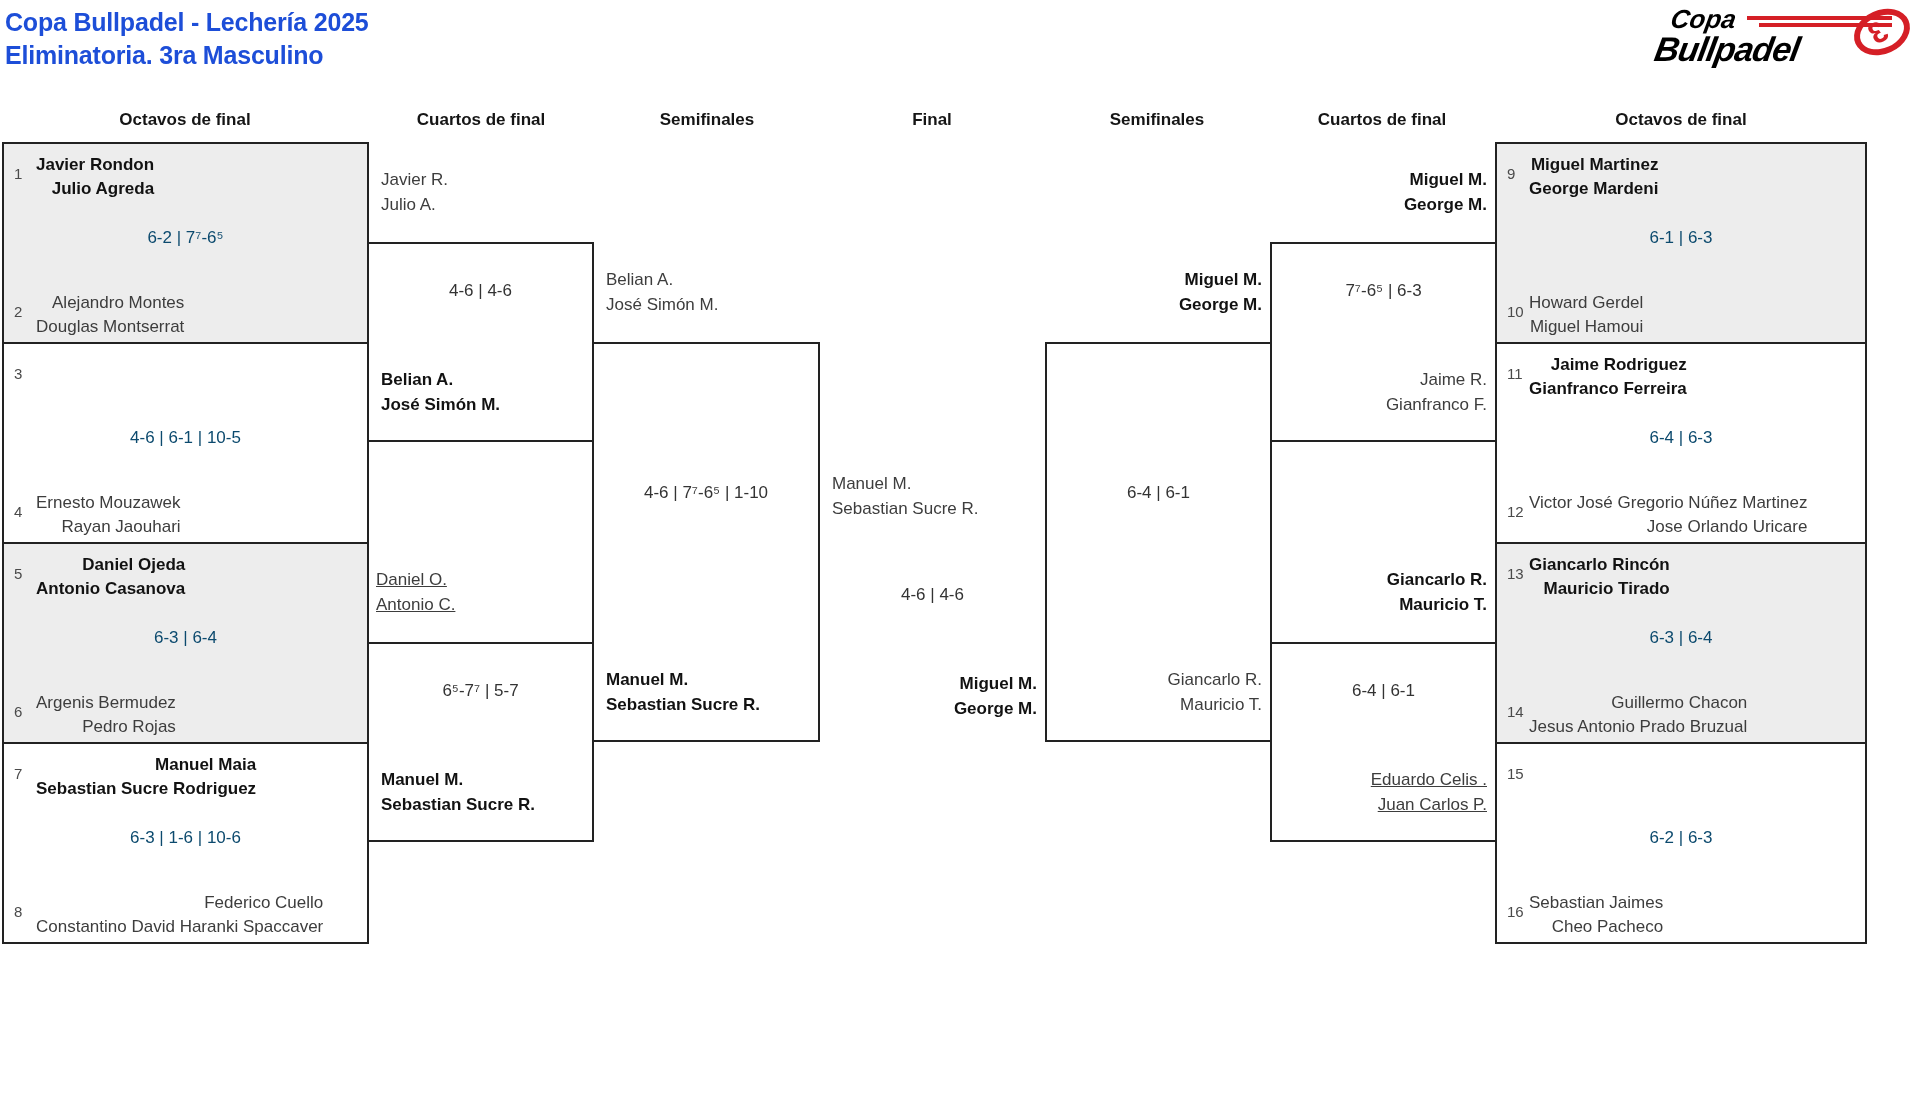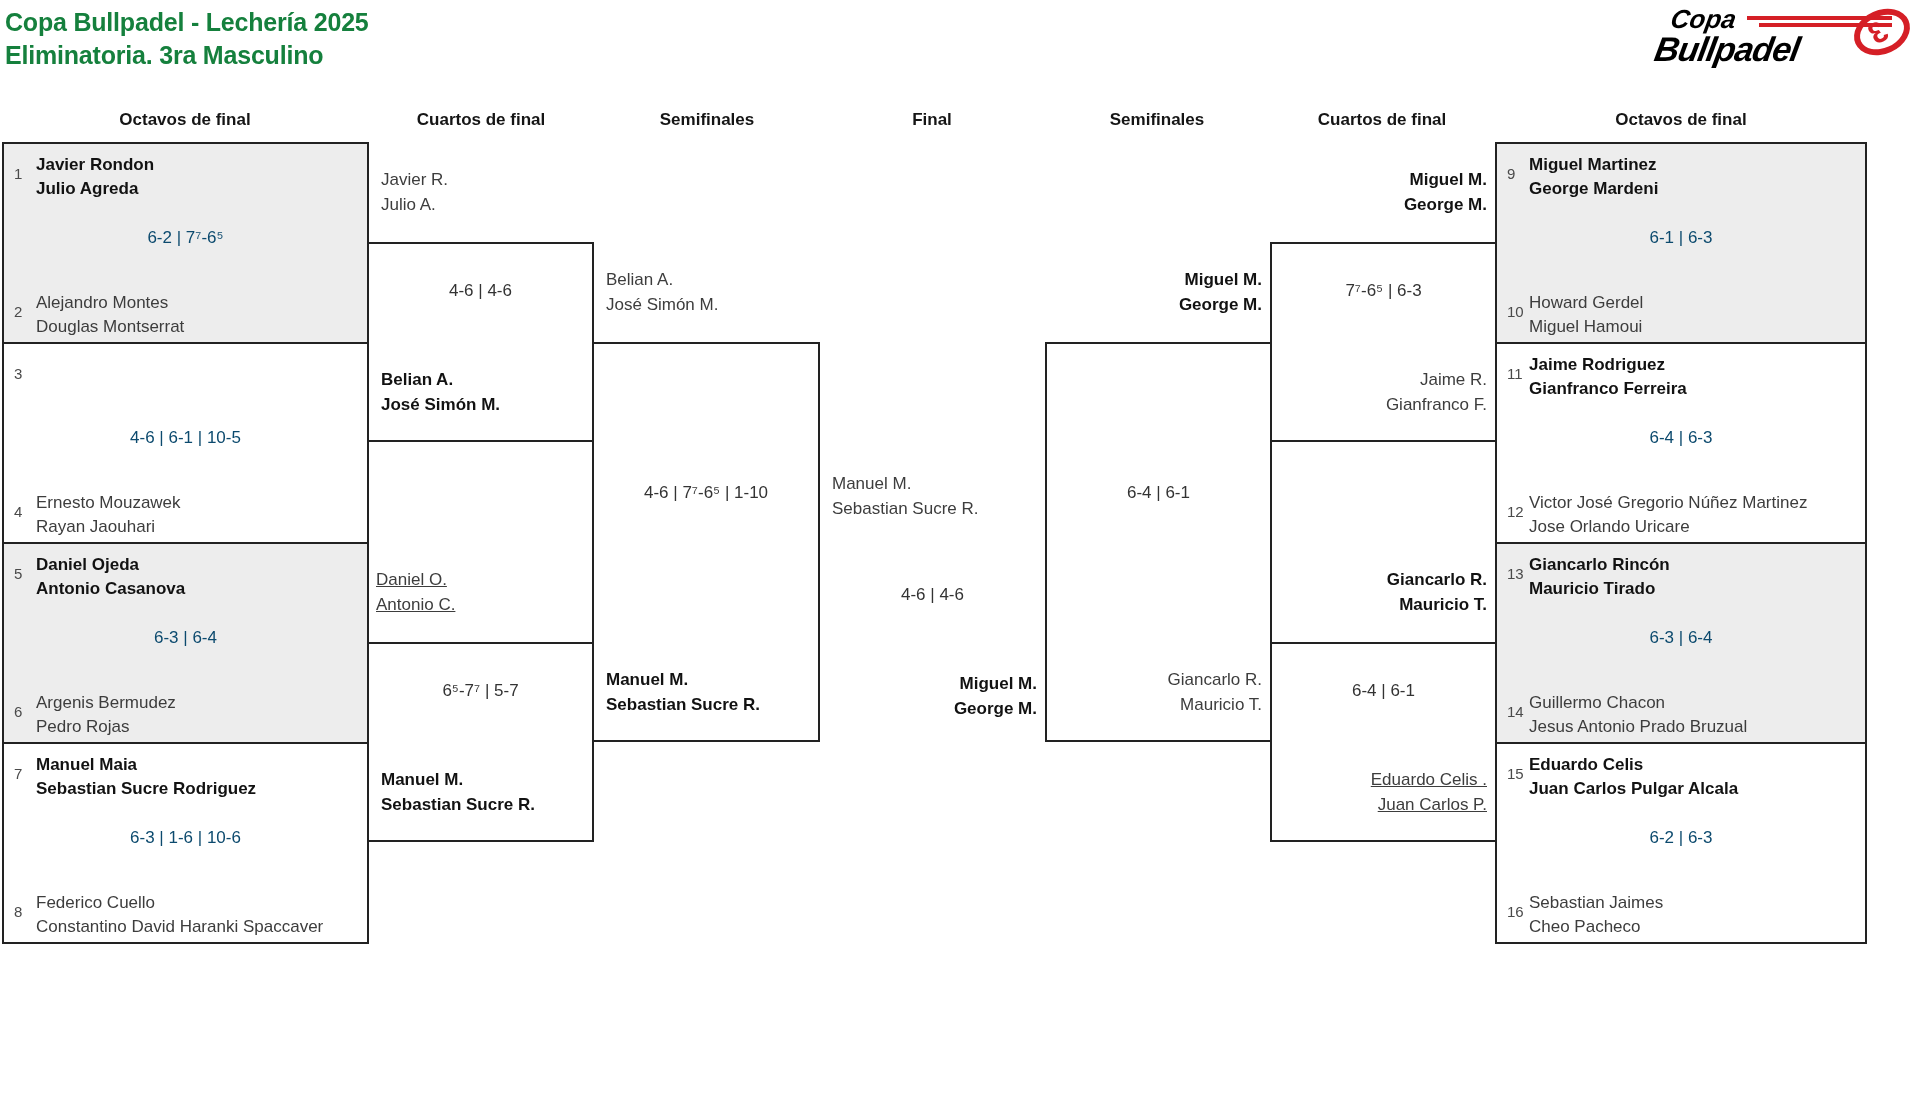--- a/index.html
+++ b/index.html
@@ -1,28 +1,28 @@
 <!DOCTYPE html>
 <html><head>
 <meta charset="utf-8">
 <style>
   html,body{margin:0;padding:0;background:#fff;}
   body{font-family:"Liberation Sans", sans-serif; color:#1a1a1a;}
   #canvas{position:relative;width:1920px;height:1100px;background:#fff;overflow:hidden;}
 
-  .title{position:absolute;left:5px;top:6px;font-size:25px;line-height:33px;font-weight:700;color:#15803d;letter-spacing:-0.2px;}
+  .title{position:absolute;left:5px;top:6px;font-size:25px;line-height:33px;font-weight:700;color:#1d4ed8;letter-spacing:-0.2px;}
 
   .hdr{position:absolute;top:110px;width:240px;text-align:center;font-size:17px;font-weight:600;color:#151515;}
 
   .box{position:absolute;border:2px solid #222;box-sizing:border-box;background:transparent;}
   .obox{overflow:hidden;background:#fff;}
   .obox.gray{background:#ededed;}
 
   .seed{position:absolute;left:10px;font-size:15px;color:#4a4a4a;}
-  .team{position:absolute;left:32px;font-size:17px;line-height:24px;color:#3d3d3d;white-space:nowrap;}
+  .team{position:absolute;left:32px;font-size:17px;line-height:24px;color:#3d3d3d;white-space:nowrap;text-align:right;}
   .team.w{font-weight:700;color:#121212;}
   .oscore{position:absolute;left:0;top:84px;width:100%;text-align:center;font-size:17px;color:#0c4a6e;}
 
   .adv{position:absolute;font-size:17px;line-height:25px;color:#3d3d3d;white-space:nowrap;}
   .adv.w{font-weight:700;color:#121212;}
   .adv.r{text-align:right;white-space:nowrap;}
   .rscore{position:absolute;text-align:center;font-size:17px;color:#333;}
 
   
   .logo{position:absolute;left:1655px;top:4px;width:260px;height:76px;}
@@ -149,24 +149,20 @@
     <div class="oscore">6-3 | 6-4</div>
     <div class="seed" style="top:159px;">14</div>
     <div class="team" style="top:147px;">
       <div>Guillermo Chacon</div>
       <div>Jesus Antonio Prado Bruzual</div>
     </div>
   </div>
 
   <div class="box obox" style="left:1495px;top:742px;width:372px;height:202px;">
     <div class="seed" style="top:21px;">15</div>
-    <div class="team w" style="top:9px;">
-      <div>Eduardo Celis</div>
-      <div>Juan Carlos Pulgar Alcala</div>
-    </div>
     <div class="oscore">6-2 | 6-3</div>
     <div class="seed" style="top:159px;">16</div>
     <div class="team" style="top:147px;">
       <div>Sebastian Jaimes</div>
       <div>Cheo Pacheco</div>
     </div>
   </div>
 
   <div class="box" style="left:367px;top:242px;width:227px;height:200px;"></div>
   <div class="box" style="left:367px;top:642px;width:227px;height:200px;"></div>

